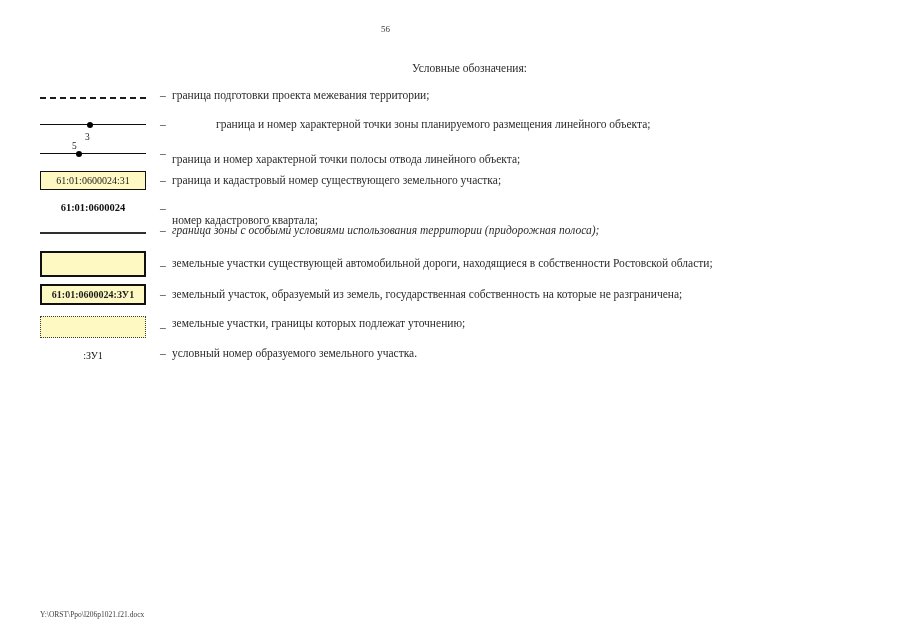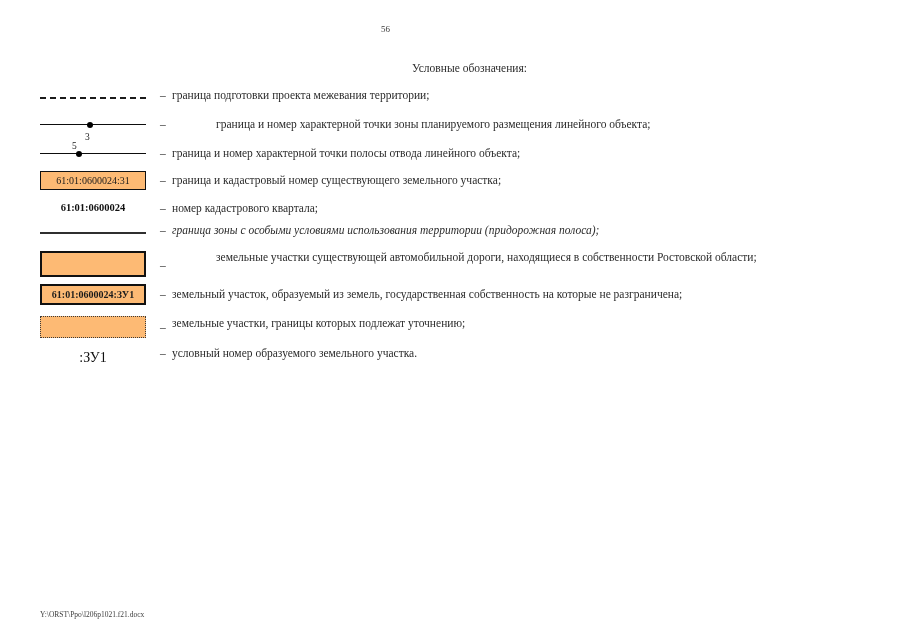--- a/index.html
+++ b/index.html
@@ -109,21 +109,21 @@
     font-size: 9.5px;
     color: #1b1b1b;
     line-height: 1;
   }
 
   
   .sym-box {
     box-sizing: border-box;
     width: 106px;
     border: 1.8px solid #111111;
-    background: #fdba74;
+    background: #fef9c3;
     text-align: center;
     font-size: 10px;
     color: #1b1b1b;
     padding: 3px 0;
   }
   .sym-box.thick {
     border-width: 2.4px;
   }
   .sym-box.tall {
     height: 26px;
@@ -138,21 +138,21 @@
   }
   .sym-plain {
     width: 106px;
     text-align: center;
     font-size: 10.5px;
     font-weight: bold;
     color: #111111;
   }
   .sym-plain.normal {
     font-weight: normal;
-    font-size: 14px;
+    font-size: 10px;
   }
   .footer {
     position: absolute;
     left: 40px;
     top: 610px;
     font-size: 7.5px;
     color: #3d3d3d;
     font-family: "Liberation Serif", "DejaVu Serif", serif;
   }
 </style>
@@ -189,53 +189,53 @@
 
     <div class="row" style="top:60px;">
       <div class="sym">
         <div class="point-wrap">
           <div class="point-line"></div>
           <div class="point-dot" style="left:36px;"></div>
           <div class="point-label" style="left:32px; top:-2px;">5</div>
         </div>
       </div>
       <div class="dash-spacer" style="top:3px;">–</div>
-      <div class="desc" style="top:3px;">граница и номер характерной точки полосы отвода линейного объекта;</div>
+      <div class="desc" style="top:9px;">граница и номер характерной точки полосы отвода линейного объекта;</div>
     </div>
 
     <div class="row" style="top:87px;">
       <div class="sym">
         <div class="sym-box">61:01:0600024:31</div>
       </div>
       <div class="dash-spacer" style="top:3px;">–</div>
       <div class="desc" style="top:3px;">граница и кадастровый номер существующего земельного участка;</div>
     </div>
 
     <div class="row" style="top:118px;">
       <div class="sym">
         <div class="sym-plain">61:01:0600024</div>
       </div>
       <div class="dash-spacer" style="top:0px;">–</div>
-      <div class="desc" style="top:0px;">номер кадастрового квартала;</div>
+      <div class="desc" style="top:12px;">номер кадастрового квартала;</div>
     </div>
 
     <div class="row" style="top:148px;">
       <div class="sym">
         <div class="sym-thick"></div>
       </div>
       <div class="dash-spacer" style="top:-8px;">–</div>
       <div class="desc" style="top:-8px;font-style:italic;">граница зоны с особыми условиями использования территории (придорожная полоса);</div>
     </div>
 
     <div class="row" style="top:167px;">
       <div class="sym">
         <div class="sym-box thick tall"></div>
       </div>
       <div class="dash-spacer" style="top:8px;">–</div>
-      <div class="desc" style="top:0;margin-left:44px;">земельные участки существующей автомобильной дороги, находящиеся в собственности Ростовской области;</div>
+      <div class="desc" style="top:6px;">земельные участки существующей автомобильной дороги, находящиеся в собственности Ростовской области;</div>
     </div>
 
     <div class="row" style="top:200px;">
       <div class="sym">
         <div class="sym-box thick bold">61:01:0600024:ЗУ1</div>
       </div>
       <div class="dash-spacer" style="top:4px;">–</div>
       <div class="desc" style="top:4px;">земельный участок, образуемый из земель, государственная собственность на которые не разграничена;</div>
     </div>
 

